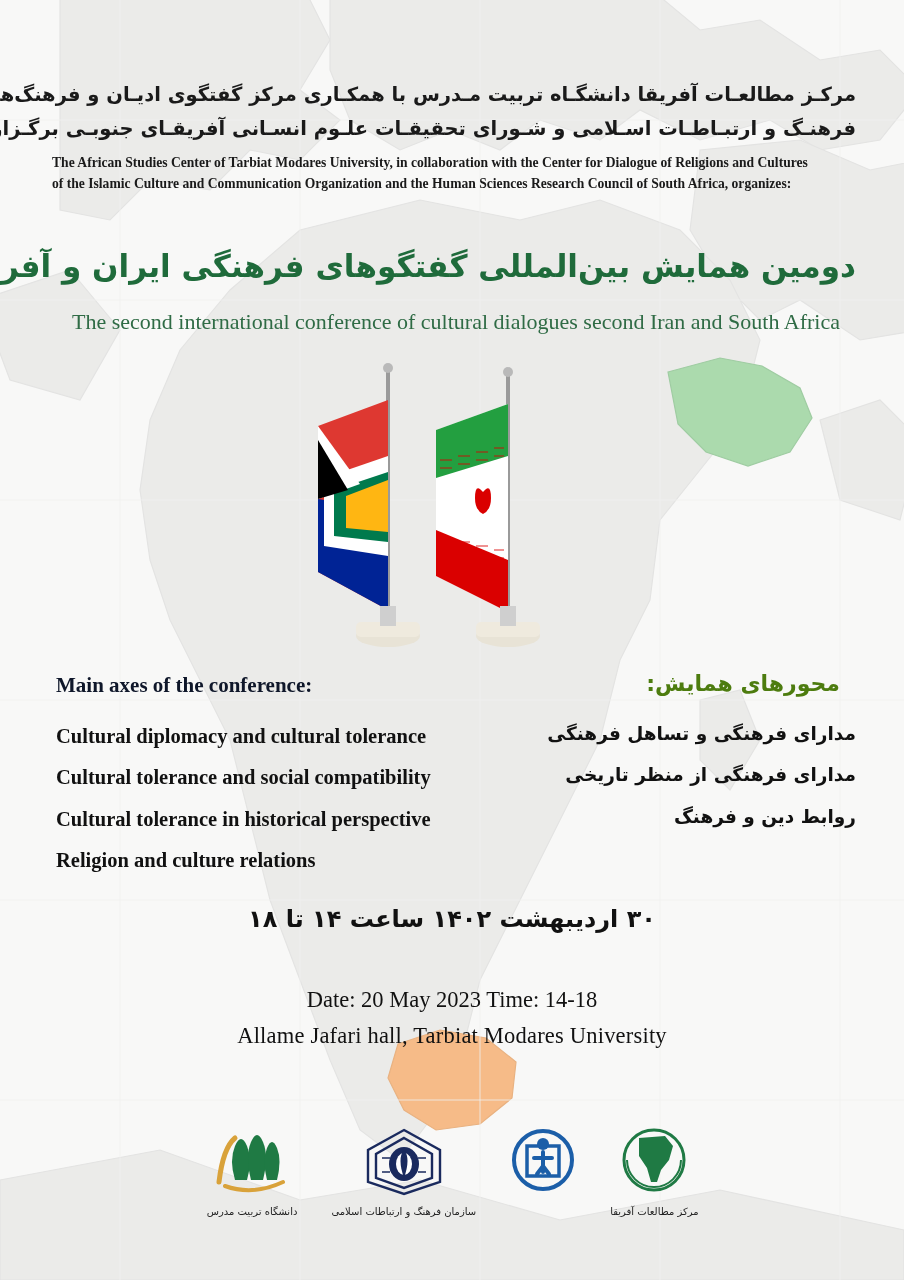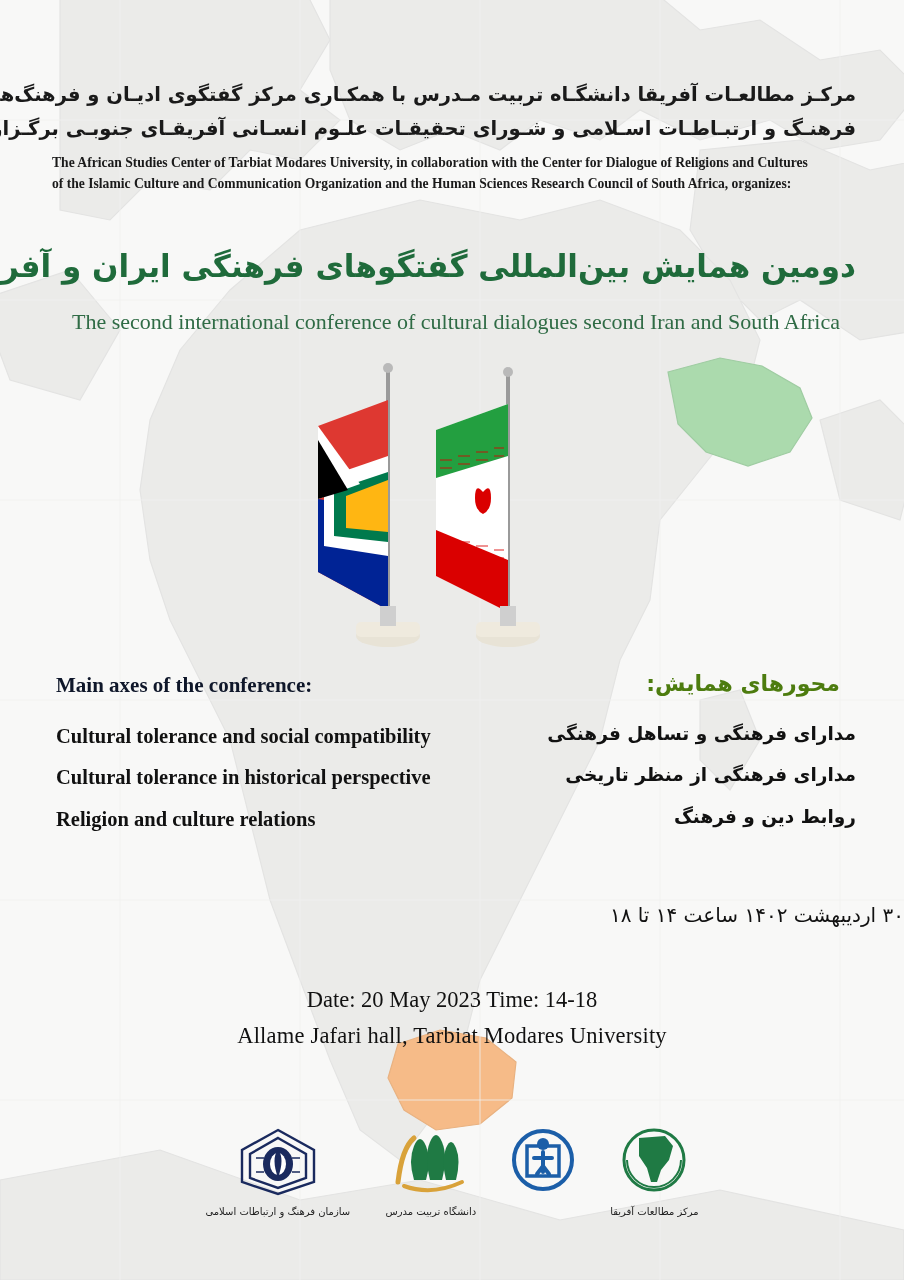--- a/index.html
+++ b/index.html
@@ -132,23 +132,23 @@
     direction: rtl;
     text-align: right;
   }
 
   
   .date-fa {
     position: absolute;
     top: 898px;
     left: 0;
     width: 100%;
-    text-align: right;
-    font-size: 20px;
-    font-weight: normal;
+    text-align: center;
+    font-size: 24px;
+    font-weight: bold;
     color: #111;
     font-family: "DejaVu Sans", sans-serif;
     direction: rtl;
     line-height: 1.75;
   }
   .date-en {
     position: absolute;
     top: 982px;
     left: 0;
     width: 100%;
@@ -309,20 +309,21 @@
     <div class="org-en">
       <div>The African Studies Center of Tarbiat Modares University, in collaboration with the Center for Dialogue of Religions and Cultures</div>
       <div>of the Islamic Culture and Communication Organization and the Human Sciences Research Council of South Africa, organizes:</div>
     </div>
 
     <div class="title-fa rtl">دومین همایش بین‌المللی گفتگوهای فرهنگی ایران و آفریقای جنوبی</div>
     <div class="title-en">The second international conference of cultural dialogues second Iran and South Africa</div>
 
     <div class="axes-en-heading">Main axes of the conference:</div>
     <div class="axes-en-list">
+      <div>Cultural diplomacy and cultural tolerance</div>
       <div>Cultural tolerance and social compatibility</div>
       <div>Cultural tolerance in historical perspective</div>
       <div>Religion and culture relations</div>
     </div>
 
     <div class="axes-fa-heading">محورهای همایش:</div>
     <div class="axes-fa-list">
       <div>مدارای فرهنگی و تساهل فرهنگی</div>
       <div>مدارای فرهنگی از منظر تاریخی</div>
       <div>روابط دین و فرهنگ</div>
@@ -331,50 +332,50 @@
     <div class="date-fa">
       <div>۳۰ اردیبهشت ۱۴۰۲ ساعت ۱۴ تا ۱۸</div>
     </div>
 
     <div class="date-en">
       <div>Date: 20 May 2023   Time: 14-18</div>
       <div class="line2">Allame Jafari hall, Tarbiat Modares University</div>
     </div>
 
     <div class="logos">
+
+      <div class="logo">
+        <svg width="92" height="76" viewBox="0 0 92 76" aria-hidden="true">
+          <g fill="#1f7a44">
+            <path d="M30 22 q6 -14 12 0 q6 14 0 34 h-12 q-6 -20 0 -34 Z"></path>
+            <path d="M46 18 q6 -14 12 0 q6 14 0 38 h-12 q-6 -24 0 -38 Z"></path>
+            <path d="M62 24 q5 -12 10 0 q5 12 0 32 h-10 q-5 -20 0 -32 Z"></path>
+          </g>
+          <path d="M14 58 q4 -34 16 -44" stroke="#d9a23a" stroke-width="5" fill="none" stroke-linecap="round"></path>
+          <path d="M20 62 q28 10 58 -4" stroke="#d9a23a" stroke-width="4" fill="none" stroke-linecap="round"></path>
+        </svg>
+        <div class="logo-caption rtl">دانشگاه تربیت مدرس</div>
+      </div>
 
       <div class="logo">
         <svg width="96" height="76" viewBox="0 0 96 76" aria-hidden="true">
           <g fill="none" stroke="#1a2a5e" stroke-width="2.4">
             <path d="M48 6 L84 26 L84 58 L48 70 L12 58 L12 26 Z"></path>
             <path d="M48 14 L76 30 L76 54 L48 64 L20 54 L20 30 Z"></path>
           </g>
           <ellipse cx="48" cy="40" rx="15" ry="17" fill="#1a2a5e"></ellipse>
           <ellipse cx="48" cy="40" rx="8" ry="11" fill="#ffffff"></ellipse>
           <path d="M48 26 q7 8 0 28 q-7 -20 0 -28 Z" fill="#1a2a5e"></path>
           <g stroke="#1a2a5e" stroke-width="1.6" fill="none">
             <path d="M26 34 h8 M62 34 h8 M26 48 h8 M62 48 h8"></path>
           </g>
         </svg>
         <div class="logo-caption rtl">سازمان فرهنگ و ارتباطات اسلامی</div>
       </div>
 
-      <div class="logo">
-        <svg width="92" height="76" viewBox="0 0 92 76" aria-hidden="true">
-          <g fill="#1f7a44">
-            <path d="M30 22 q6 -14 12 0 q6 14 0 34 h-12 q-6 -20 0 -34 Z"></path>
-            <path d="M46 18 q6 -14 12 0 q6 14 0 38 h-12 q-6 -24 0 -38 Z"></path>
-            <path d="M62 24 q5 -12 10 0 q5 12 0 32 h-10 q-5 -20 0 -32 Z"></path>
-          </g>
-          <path d="M14 58 q4 -34 16 -44" stroke="#d9a23a" stroke-width="5" fill="none" stroke-linecap="round"></path>
-          <path d="M20 62 q28 10 58 -4" stroke="#d9a23a" stroke-width="4" fill="none" stroke-linecap="round"></path>
-        </svg>
-        <div class="logo-caption rtl">دانشگاه تربیت مدرس</div>
-      </div>
-
       <div class="logo" style="display:flex; align-items:center;">
         <svg width="66" height="72" viewBox="0 0 66 72" aria-hidden="true">
           <circle cx="33" cy="36" r="29" fill="none" stroke="#1b5ea8" stroke-width="4"></circle>
           <rect x="17" y="22" width="32" height="30" fill="none" stroke="#1b5ea8" stroke-width="3.5"></rect>
           <circle cx="33" cy="20" r="6" fill="#1b5ea8"></circle>
           <path d="M33 28 v20 M24 34 h18 M27 50 l6 -8 l6 8" stroke="#1b5ea8" stroke-width="4" fill="none" stroke-linecap="round"></path>
         </svg>
       </div>
 
       <div class="logo">

